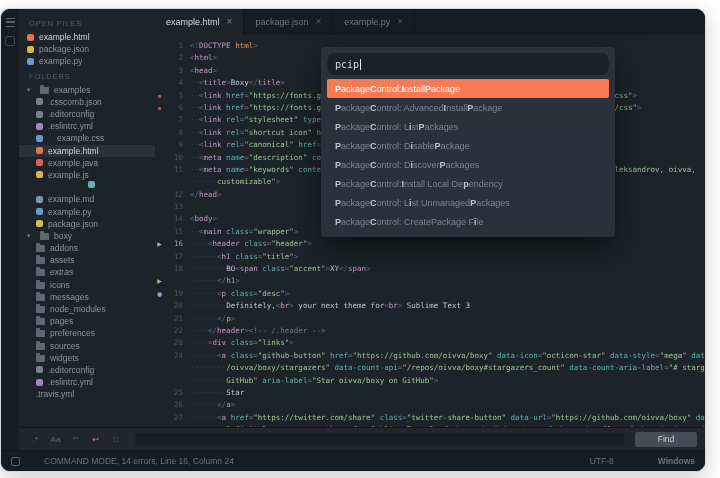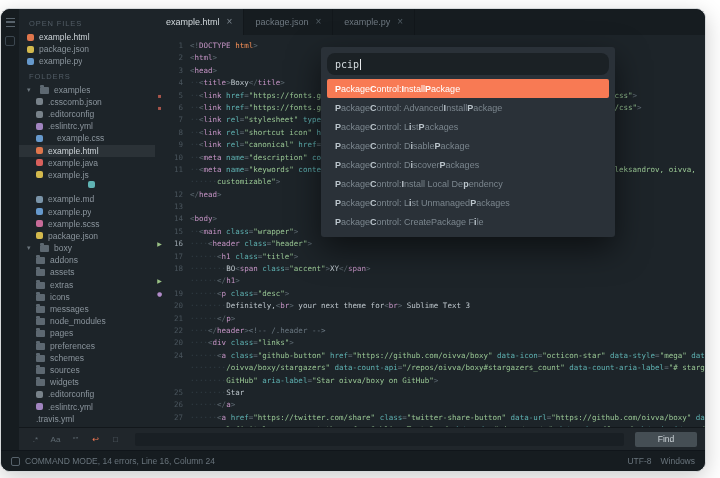--- a/index.html
+++ b/index.html
@@ -71,24 +71,24 @@
            align-items:center;padding:0 8px;gap:3px;flex:0 0 auto;}
   .ftoggles{display:flex;gap:3px;}
   .fbtn{min-width:15px;height:14px;display:flex;align-items:center;justify-content:center;
         color:#5f6a72;font-size:8px;border-radius:2px;padding:0 1px;}
   .fbtn.on{color:#f87a54;}
   .finput{flex:1;height:13px;background:#191f24;border-radius:2px;margin:0 8px;}
   .findgo{width:62px;height:15px;background:#454e54;border-radius:2px;color:#ccd3d8;font-size:8.5px;
           display:flex;align-items:center;justify-content:center;flex:0 0 auto;}
   
   .statusbar{height:20px;background:#161c20;border-top:1px solid #10151a;display:flex;
-             align-items:center;padding:0 10px;font-size:8.5px;color:#69747c;gap:5px;flex:0 0 auto;}
+             align-items:center;padding:0 10px;font-size:8.5px;color:#69747c;gap:24px;flex:0 0 auto;}
   .sico{width:7px;height:7px;border:1px solid #57626b;border-radius:2px;flex:0 0 auto;}
   .spacer{flex:1;}
-  .statitem{margin-left:4px;}
+  .statitem{margin-left:20px;font-weight:bold;}
 </style>
 </head>
 <body>
 
 <div class="window">
   <div class="top">
     <div class="strip">
       <div class="ham"></div>
       <div class="sq"></div>
     </div>
@@ -151,41 +151,37 @@
               </div>
               <div class="srow" style="padding-left: 17px;">
                 <div class="fic fi-md"></div>
                 <div class="slbl">example.md</div>
               </div>
               <div class="srow" style="padding-left: 17px;">
                 <div class="fic fi-py"></div>
                 <div class="slbl">example.py</div>
               </div>
               <div class="srow" style="padding-left: 17px;">
-                <div class="fic fi-scss"></div>
-                <div class="slbl">example.scss</div>
-              </div>
-              <div class="srow" style="padding-left: 17px;">
                 <div class="fic fi-json"></div>
                 <div class="slbl">package.json</div>
               </div>
               <div class="srow" style="padding-left: 8px;">
                 <div class="chev">▾</div>
                 <div class="folder-ic"></div>
                 <div class="slbl">boxy</div>
               </div>
               <div class="srow" style="padding-left: 17px;">
                 <div class="folder-ic"></div>
                 <div class="slbl">addons</div>
               </div>
               <div class="srow" style="padding-left: 17px;">
                 <div class="folder-ic"></div>
                 <div class="slbl">assets</div>
               </div>
-              <div class="srow" style="padding-left: 17px;">
+              <div class="srow" style="padding-left: 17px; font-style: italic;">
                 <div class="folder-ic"></div>
                 <div class="slbl">extras</div>
               </div>
               <div class="srow" style="padding-left: 17px;">
                 <div class="folder-ic"></div>
                 <div class="slbl">icons</div>
               </div>
               <div class="srow" style="padding-left: 17px; text-align: center;">
                 <div class="folder-ic"></div>
                 <div class="slbl">messages</div>
@@ -194,24 +190,20 @@
                 <div class="folder-ic"></div>
                 <div class="slbl">node_modules</div>
               </div>
               <div class="srow" style="padding-left: 17px;">
                 <div class="folder-ic"></div>
                 <div class="slbl">pages</div>
               </div>
               <div class="srow" style="padding-left: 17px;">
                 <div class="folder-ic"></div>
                 <div class="slbl">preferences</div>
-              </div>
-              <div class="srow" style="padding-left: 17px;">
-                <div class="folder-ic"></div>
-                <div class="slbl">schemes</div>
               </div>
               <div class="srow" style="padding-left: 17px;">
                 <div class="folder-ic"></div>
                 <div class="slbl">sources</div>
               </div>
               <div class="srow" style="padding-left: 17px;">
                 <div class="folder-ic"></div>
                 <div class="slbl">widgets</div>
               </div>
               <div class="srow" style="padding-left: 17px;">

